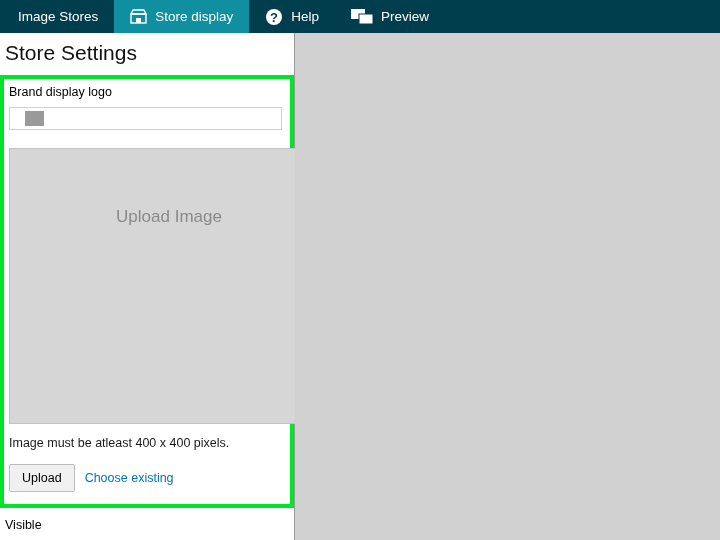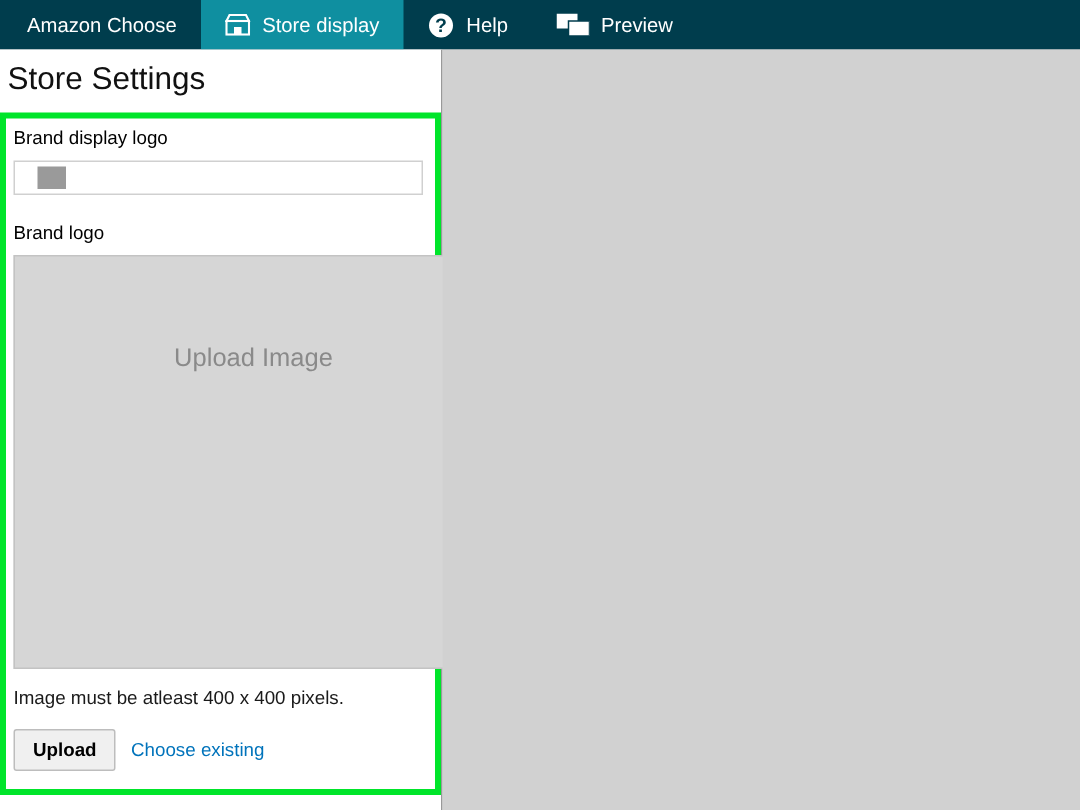--- a/index.html
+++ b/index.html
@@ -24,31 +24,31 @@
     
     .text-input { width: 273px; height: 23px; border: 1px solid #d0d0d0; background: #fff; padding: 2px 4px; font-size: 13px; margin-bottom: 18px; margin-left: 2px; display: flex; align-items: center; }
     .input-chip { width: 19px; height: 15px; background: #9a9a9a; margin-left: 11px; }
     
     .upload-area { width: 320px; height: 276px; background: #d6d6d6; border: 1px solid #c3c3c3; display: flex; align-items: flex-start; justify-content: center; margin-bottom: 12px; margin-left: 2px; }
     .upload-text { color: #8a8a8a; font-size: 17px; margin-top: 58px; }
     
     .hint-text { font-size: 12.5px; color: #1a1a1a; margin-bottom: 14px; margin-left: 2px; }
     
     .btn-row { display: flex; align-items: center; gap: 10px; margin-left: 2px; }
-    .upload-btn { background: #f0f0f0; border: 1px solid #bdbdbd; border-radius: 2px; padding: 6px 12px; font-size: 12.5px; color: #000; cursor: pointer; font-weight: bold; }
+    .upload-btn { background: #f0f0f0; border: 1px solid #bdbdbd; border-radius: 2px; padding: 6px 12px; font-size: 12.5px; color: #000; cursor: pointer; }
     .link-btn { color: #0073bb; font-size: 12.5px; cursor: pointer; }
     
     .visible-section { font-size: 12.5px; padding: 10px 5px 0; color: #000; }
   </style>
 </head>
 <body>
 
 <div class="top-nav">
   <div class="nav-item first">
-    <span>Amazon Choose</span>
+    <span>Image Stores</span>
   </div>
   <div class="nav-item active">
     <span class="icon-svg">
       <svg width="17" height="15" viewBox="0 0 17 15" fill="none">
         <rect x="1" y="5" width="15" height="9" stroke="#fff" stroke-width="1.4" fill="none"></rect>
         <path d="M1 5 L3 1 L14 1 L16 5 Z" stroke="#fff" stroke-width="1.4" fill="none"></path>
         <rect x="6" y="9" width="5" height="5" fill="#fff"></rect>
       </svg>
     </span>
     <span>Store display</span>
@@ -76,21 +76,20 @@
 <div class="content">
   <div class="sidebar">
     <div class="page-title">Store Settings</div>
 
     <div class="highlight-box">
       <div class="field-label">Brand display logo</div>
       <div class="text-input">
         <div class="input-chip"></div>
       </div>
 
-      <div class="field-label">Brand logo</div>
       <div class="upload-area">
         <div class="upload-text">Upload Image</div>
       </div>
 
       <div class="hint-text">Image must be atleast 400 x 400 pixels.</div>
 
       <div class="btn-row">
         <button class="upload-btn">Upload</button>
         <span class="link-btn">Choose existing</span>
       </div>

